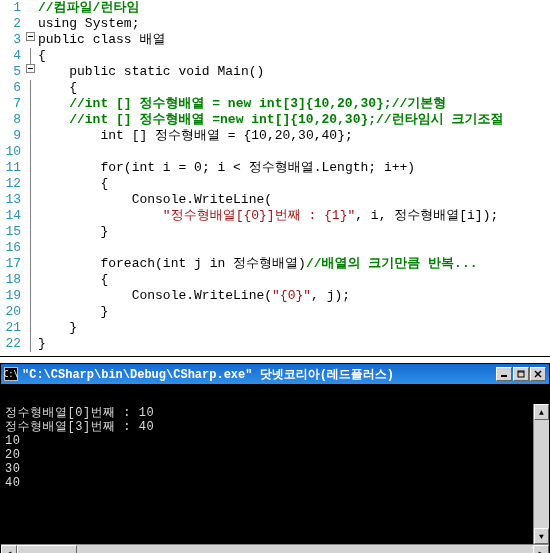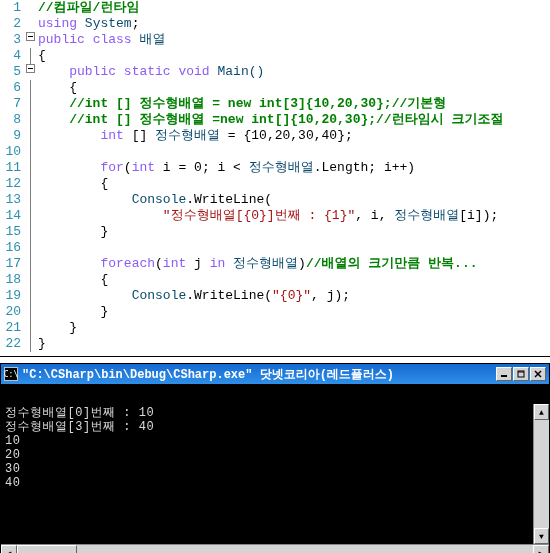--- a/index.html
+++ b/index.html
@@ -6,22 +6,22 @@
   body { font-family: "Consolas", "Courier New", monospace; font-size: 13px; background: #fff; width: 550px; }
   .editor { background: #fff; border-bottom: 1px solid #000; padding-bottom: 4px; }
   .line { display: flex; align-items: flex-start; white-space: pre; height: 16px; line-height: 16px; }
   .gutter { width: 22px; text-align: right; color: #2b91af; padding-right: 1px; user-select: none; }
   .marker { width: 16px; display: flex; align-items: center; justify-content: center; position: relative; }
   .fold { width: 9px; height: 9px; border: 1px solid #808080; display: inline-flex; align-items: center; justify-content: center; font-size: 8px; line-height: 1; color: #000; background: #fff; position: relative; }
   .fold::before { content: ""; position: absolute; left: 1px; right: 1px; top: 3px; border-top: 1px solid #000; }
   .vline { width: 1px; height: 16px; background: #808080; }
   .code { flex: 1; overflow: hidden; }
   .c-comment { color: #008000; font-weight: bold; }
-  .c-keyword { color: #8b5cf6; }
-  .c-ident { color: #0c4a6e; }
+  .c-keyword { color: #000000; }
+  .c-ident { color: #000000; }
   .c-punct { color: #000; }
   .c-string { color: #a31515; }
   .c-num { color: #000; }
   .console-win { border: 1px solid #000; margin-top: 6px; background: #000; font-family: "MS Gothic","Courier New",monospace; font-size: 12px; }
   .titlebar { background: linear-gradient(to bottom, #166ad0, #2f8fe8); display: flex; align-items: center; padding: 2px 3px; height: 20px; }
   .cmdicon { width: 14px; height: 14px; background: #000; border: 1px solid #c0c0c0; display: flex; align-items: center; justify-content: center; color: #fff; font-size: 8px; margin-right: 4px; font-family: monospace; }
   .titletext { flex: 1; color: #fff; font-weight: bold; font-size: 12px; white-space: nowrap; overflow: hidden; }
   .winbtns { display: flex; gap: 1px; }
   .winbtn { width: 16px; height: 14px; background: #d4d4d4; border: 1px solid #fff; border-right-color: #666; border-bottom-color: #666; display: flex; align-items: center; justify-content: center; }
   .winbtn svg { display: block; }

